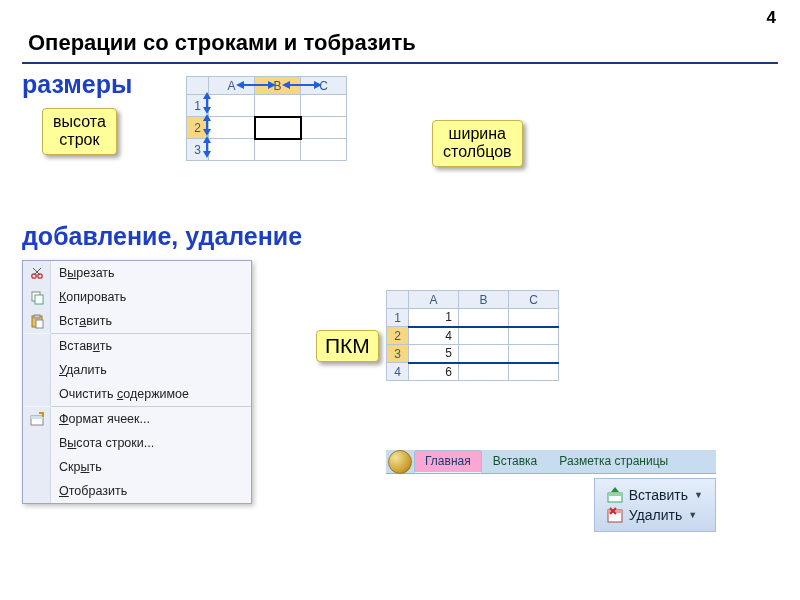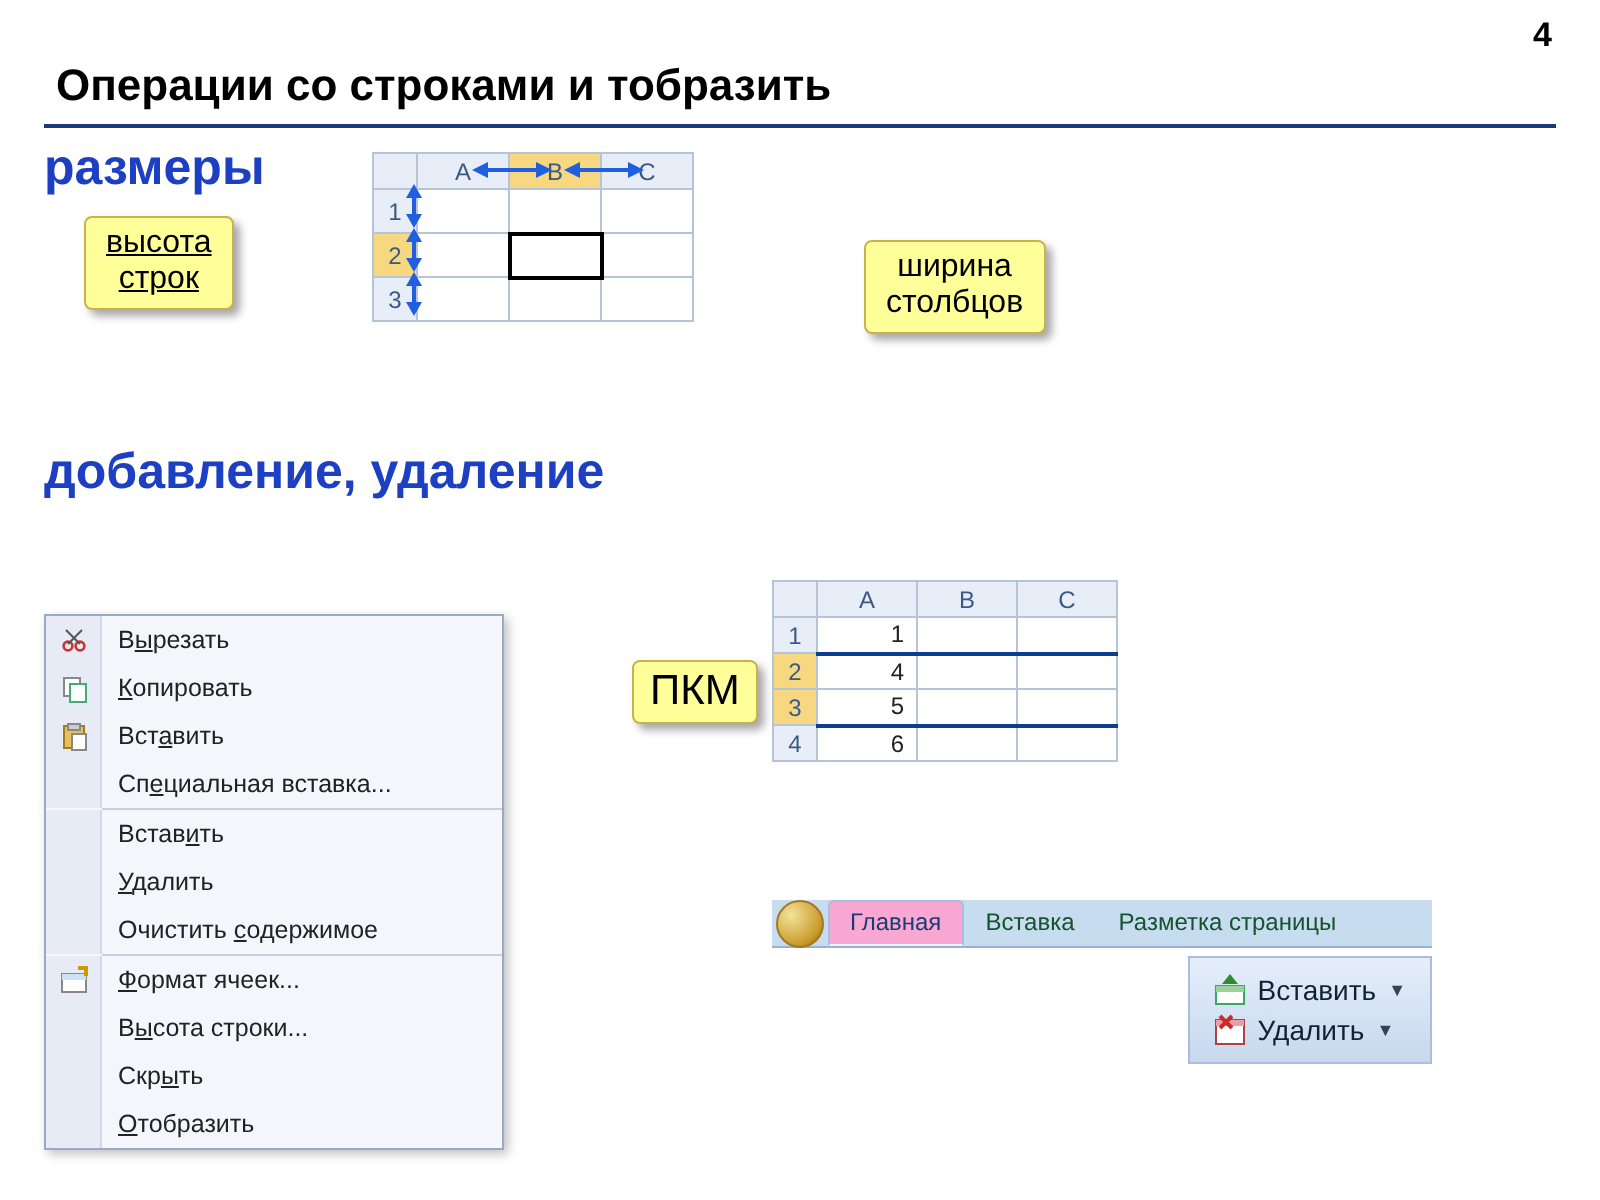--- a/index.html
+++ b/index.html
@@ -27,21 +27,21 @@
   .corner { background: #e8eef7; width: 22px; height: 18px; }
   .cell { background: #fff; }
   .cell.selbox { border: 2px solid #000 !important; }
   
   
   .arrH { position: absolute; width: 40px; height: 14px; pointer-events: none; }
   .arrH svg, .arrV svg { display: block; }
   .arrV { position: absolute; width: 14px; height: 20px; pointer-events: none; }
   
   
-  .ctxmenu { position: absolute; top: 260px; left: 22px; width: 230px; border: 1px solid #9aa9c4; background: #f4f6fb; box-shadow: 2px 2px 5px rgba(0,0,0,.25); font-size: 12.5px; margin-top: 47px; }
+  .ctxmenu { position: absolute; top: 260px; left: 22px; width: 230px; border: 1px solid #9aa9c4; background: #f4f6fb; box-shadow: 2px 2px 5px rgba(0,0,0,.25); font-size: 12.5px; }
   .ctxmenu .row { display: flex; align-items: center; height: 24px; }
   .ctxmenu .iconcol { width: 28px; height: 100%; background: #e6ebf5; border-right: 1px solid #d0d7e6; display: flex; align-items: center; justify-content: center; }
   .ctxmenu .label { padding-left: 8px; color: #222; }
   .ctxmenu .sep { height: 1px; background: #c6cee0; margin-left: 28px; }
   .underline-char { text-decoration: underline; }
   
   
   .grid2wrap { position: absolute; top: 290px; left: 386px; }
   .g2 { border-collapse: collapse; font-size: 12px; }
   .g2 th, .g2 td { border: 1px solid #b6c4d8; text-align: right; padding: 0 6px; height: 18px; font-weight: normal; }
@@ -71,21 +71,21 @@
 </head>
 <body>
 
 <div class="page-num">4</div>
 <div class="title">Операции со строками и тобразить</div>
 <div class="hr"></div>
 
 <div class="subhead sub1">размеры</div>
 
 <div class="callout" style="top:108px; left:42px;">
-  <span style="white-space:pre-line;text-decoration:underline;">высота
+  <span style="white-space:pre-line;">высота
 строк</span>
 </div>
 
 <div class="callout" style="top:120px; left:432px;">
   <span style="white-space:pre-line;">ширина
 столбцов</span>
 </div>
 
 <div class="grid1">
   <table class="gtable">
@@ -180,24 +180,20 @@
     </div>
     <div class="row">
       <div class="iconcol">
         <svg width="14" height="14">
           <rect x="2" y="2" width="10" height="11" fill="#e7c05a" stroke="#a07a25"></rect>
           <rect x="4" y="1" width="6" height="3" fill="#ccc" stroke="#888"></rect>
           <rect x="6" y="6" width="7" height="8" fill="#fff" stroke="#888"></rect>
         </svg>
       </div>
       <div class="label">Вст<span class="underline-char">а</span>вить</div>
-    </div>
-    <div class="row">
-      <div class="iconcol"></div>
-      <div class="label">Сп<span class="underline-char">е</span>циальная вставка...</div>
     </div>
     <div class="sep"></div>
     <div class="row">
       <div class="iconcol"></div>
       <div class="label">Встав<span class="underline-char">и</span>ть</div>
     </div>
     <div class="row">
       <div class="iconcol"></div>
       <div class="label"><span class="underline-char">У</span>далить</div>
     </div>

